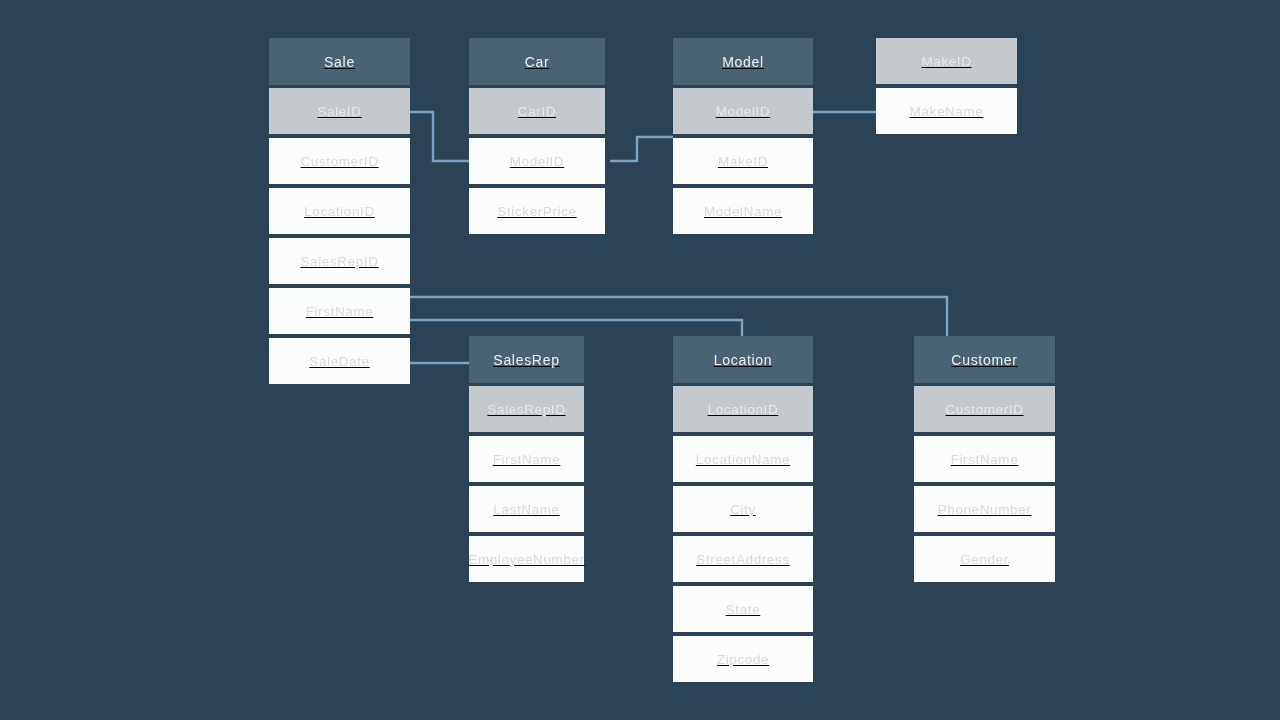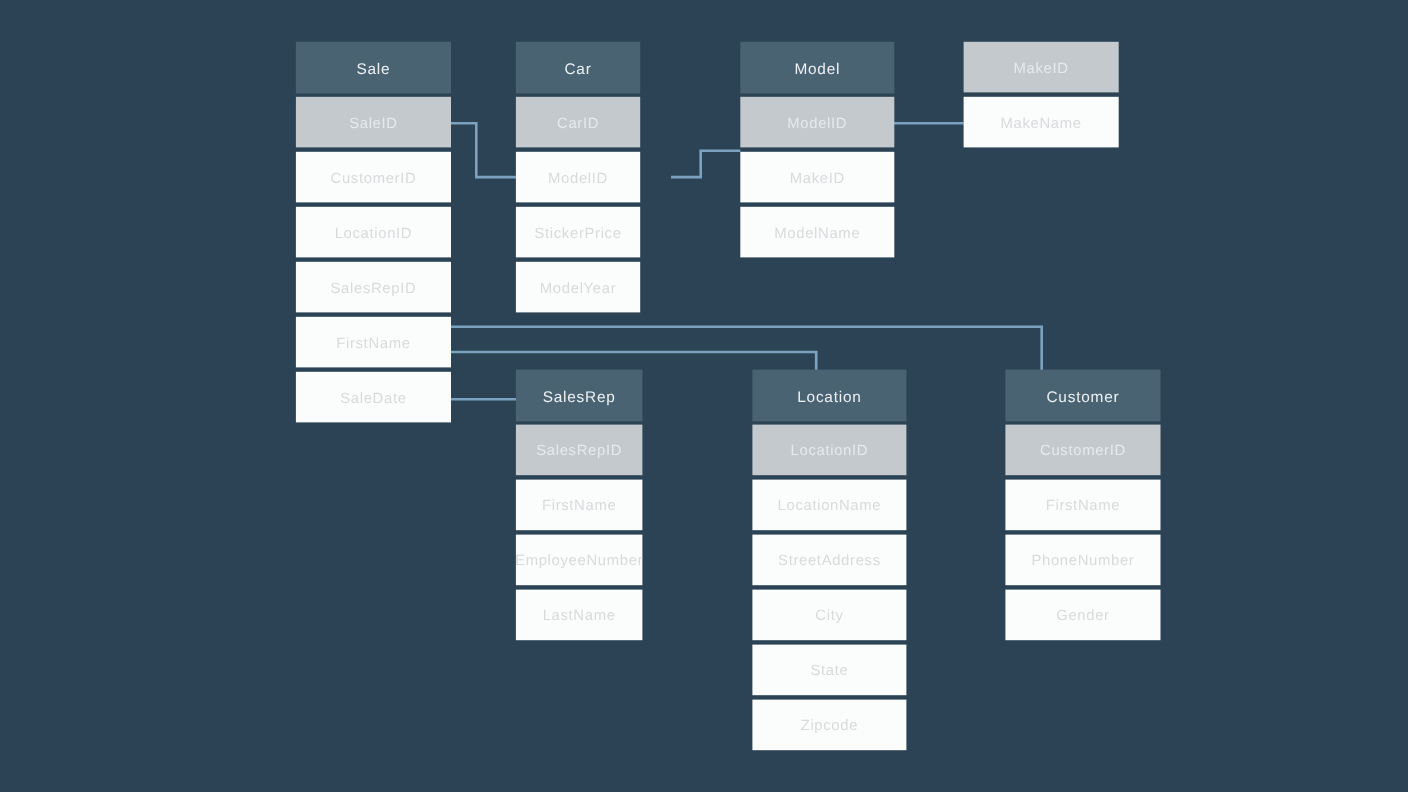--- a/index.html
+++ b/index.html
@@ -24,21 +24,21 @@
     pointer-events:none;
   }
   #connector-layer polyline{
     fill:none;
     stroke:var(--connector);
     stroke-width:2.4;
     stroke-linejoin:miter;
     stroke-linecap:butt;
     opacity:0.95;
   }
-  .table{position:absolute;}
+  .table{position:absolute;text-decoration:underline;}
   .thead{
     height:47px;margin-bottom:3px;
     background:var(--header-fill);
     color:var(--header-text);
     display:flex;align-items:center;justify-content:center;
     font-size:14px;letter-spacing:0.7px;font-weight:400;
   }
   .row{
     height:46px;margin-bottom:4px;
     background:var(--row-fill);
@@ -66,50 +66,49 @@
   <div id="tables">
       <div class="table" style="left: 269px; top: 38px; width: 141px;">
         <div class="thead">Sale</div>
         <div class="row pk">SaleID</div>
         <div class="row">CustomerID</div>
         <div class="row">LocationID</div>
         <div class="row">SalesRepID</div>
         <div class="row">FirstName</div>
         <div class="row">SaleDate</div>
       </div>
-      <div class="table" style="left: 469px; top: 38px; width: 113px;">
+      <div class="table" style="left: 469px; top: 38px; width: 136px;">
         <div class="thead">Car</div>
         <div class="row pk">CarID</div>
         <div class="row">ModelID</div>
         <div class="row">StickerPrice</div>
-        <div class="row">ModelYear</div>
       </div>
       <div class="table" style="left: 673px; top: 38px; width: 140px;">
         <div class="thead">Model</div>
         <div class="row pk">ModelID</div>
         <div class="row">MakeID</div>
         <div class="row">ModelName</div>
       </div>
       <div class="table" style="left: 876px; top: 38px; width: 141px;">
         <div class="row pk">MakeID</div>
         <div class="row">MakeName</div>
       </div>
       <div class="table" style="left: 469px; top: 336px; width: 115px;">
         <div class="thead">SalesRep</div>
         <div class="row pk">SalesRepID</div>
         <div class="row">FirstName</div>
+        <div class="row">LastName</div>
         <div class="row">EmployeeNumber</div>
-        <div class="row">LastName</div>
       </div>
-      <div class="table" style="left: 673px; top: 336px; width: 140px; margin-left: 11px;">
+      <div class="table" style="left: 673px; top: 336px; width: 140px;">
         <div class="thead">Location</div>
         <div class="row pk">LocationID</div>
         <div class="row">LocationName</div>
+        <div class="row">City</div>
         <div class="row">StreetAddress</div>
-        <div class="row">City</div>
         <div class="row">State</div>
         <div class="row">Zipcode</div>
       </div>
       <div class="table" style="left: 914px; top: 336px; width: 141px;">
         <div class="thead">Customer</div>
         <div class="row pk">CustomerID</div>
         <div class="row">FirstName</div>
         <div class="row">PhoneNumber</div>
         <div class="row">Gender</div>
       </div>

